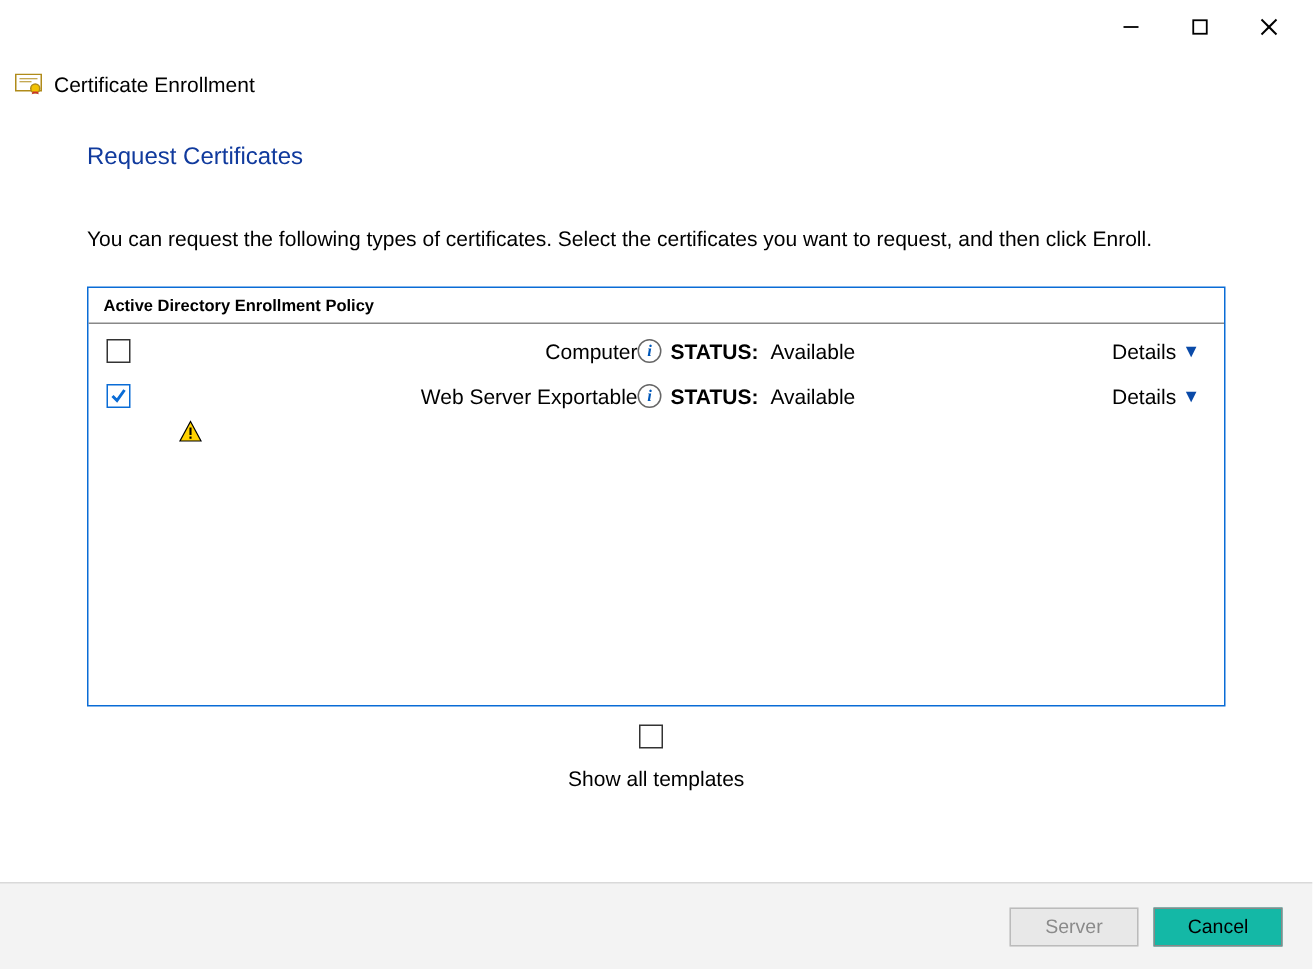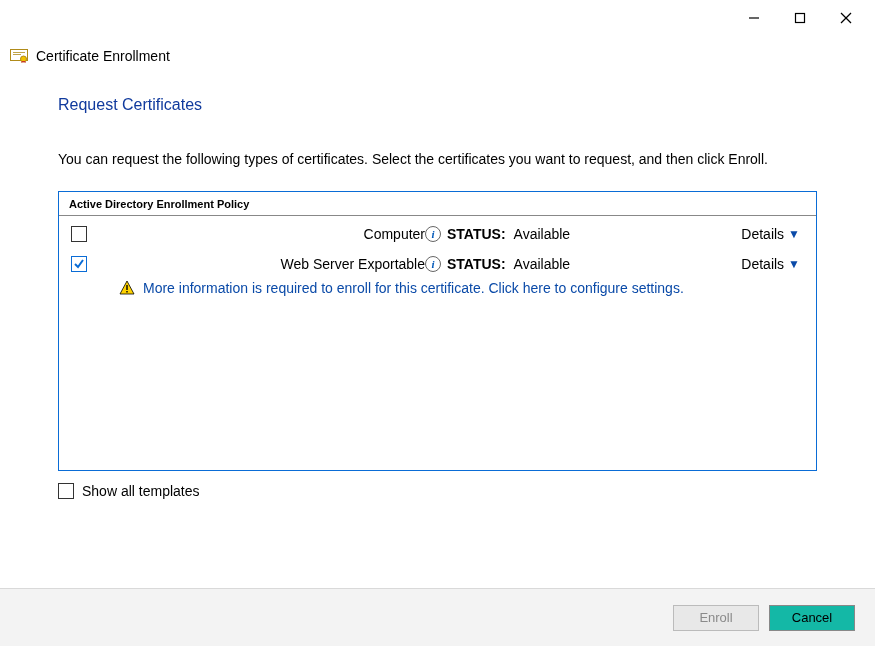--- a/index.html
+++ b/index.html
@@ -22,21 +22,21 @@
     .cert-name { flex: 0 0 330px; text-align: right; }
     .status-cell { flex: 1; display: flex; align-items: center; gap: 6px; }
     .info-icon { width: 16px; height: 16px; border-radius: 50%; border: 1px solid #666; display: inline-flex; align-items: center; justify-content: center; font-size: 11px; font-style: italic; font-weight: bold; color: #0057b8; font-family: Georgia, serif; }
     .status-label { font-weight: 700; }
     .status-val { margin-left: 2px; }
     .details-toggle { display: flex; align-items: center; gap: 4px; cursor: pointer; padding-right: 2px; }
     .chevron { color: #0a4aa8; font-size: 12px; }
     .warn-row { padding: 4px 14px 10px 60px; display: flex; align-items: center; gap: 8px; }
     .warn-icon { width: 16px; height: 16px; }
     .warn-link { color: #0a4aa8; cursor: pointer; }
-    .show-all-row { display: flex; align-items: center; gap: 0; padding: 12px 58px; }
+    .show-all-row { display: flex; align-items: center; gap: 12px; padding: 12px 58px; flex-direction: column; }
     .footer { position: absolute; bottom: 0; left: 0; right: 0; height: 58px; border-top: 1px solid #d9d9d9; background: #f3f3f3; display: flex; justify-content: flex-end; align-items: center; gap: 10px; padding-right: 20px; }
     .btn { width: 86px; height: 26px; border: 1px solid #aaa; background: #e8e8e8; font-size: 13px; cursor: pointer; }
     .btn.disabled { color: #8a8a8a; cursor: default; border-color: #bbb; }
     .btn.cancel { background: #14b8a6; border: 1px solid #888; }
   </style>
 </head>
 <body>
 
 <div class="titlebar">
   <div class="tb-btn">
@@ -111,29 +111,28 @@
       </span>
     </div>
     <div class="warn-row">
       <span class="warn-icon">
         <svg width="16" height="16" viewBox="0 0 16 16">
             <polygon points="8,1 15,14 1,14" fill="#ffd200" stroke="#000" stroke-width="0.8"></polygon>
             <rect x="7.3" y="5" width="1.4" height="5" fill="#000"></rect>
             <rect x="7.3" y="11" width="1.4" height="1.5" fill="#000"></rect>
           </svg>
       </span>
-      <span class="warn-link">More information is required to enroll for this certificate. Click here to configure settings.</span>
     </div>
 
   </div>
 </div>
 
 <div class="show-all-row">
   <span class="chk">
     
   </span>
   <span>Show all templates</span>
 </div>
 
 <div class="footer">
-  <button class="btn disabled">Enroll</button>
+  <button class="btn disabled">Server</button>
   <button class="btn cancel">Cancel</button>
 </div>
 
 </body></html>

